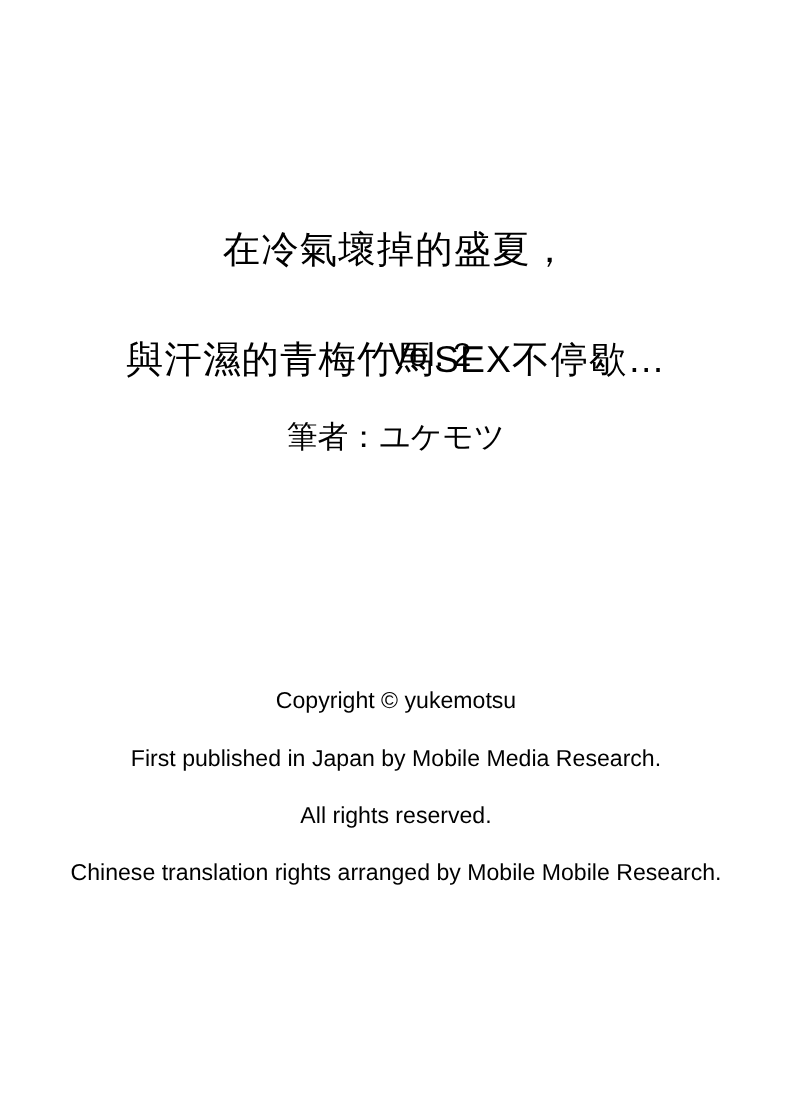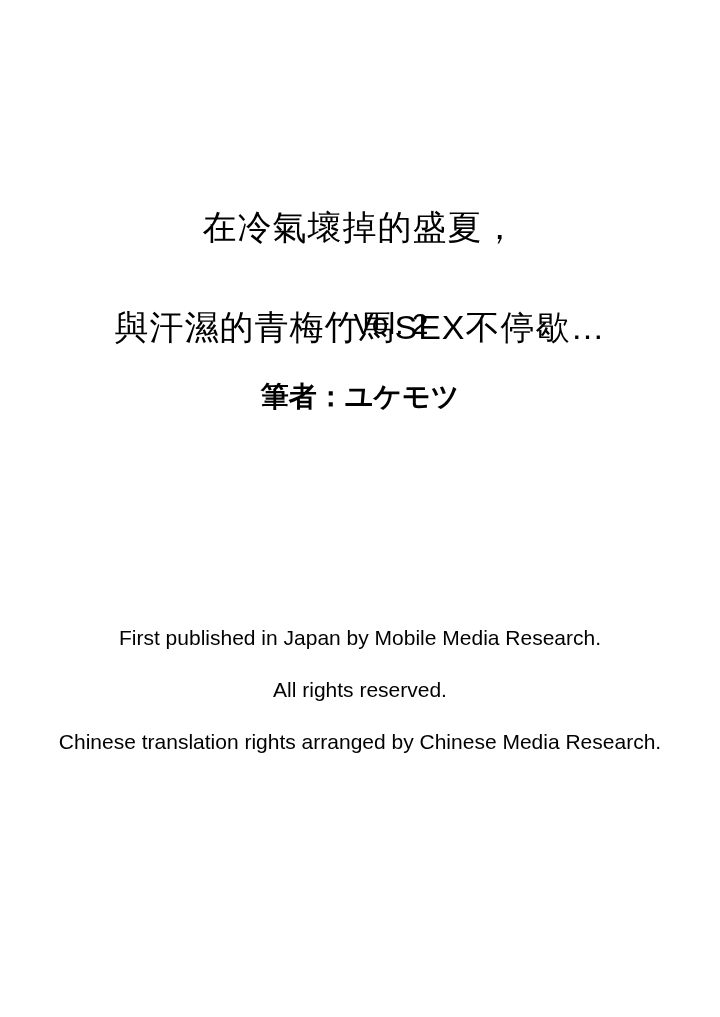--- a/index.html
+++ b/index.html
@@ -35,21 +35,21 @@
     top: 306px;
     font-size: 30px;
     line-height: 36px;
     font-weight: 500;
     margin-left: 31px;
   }
   .author {
     top: 380px;
     font-size: 28px;
     line-height: 34px;
-    font-weight: 700;
+    font-weight: 400;
   }
   .copyright-block {
     top: 599px;
     font-size: 21px;
     line-height: 26px;
     font-weight: 400;
   }
 </style>
 </head>
 <body>
@@ -59,18 +59,19 @@
   <div class="centered title-block">
     <div>在冷氣壞掉的盛夏，</div>
     <div>與汗濕的青梅竹馬SEX不停歇…</div>
   </div>
 
   <div class="centered volume">Vol. 2</div>
 
   <div class="centered author">筆者：ユケモツ</div>
 
   <div class="centered copyright-block">
+    <div>Copyright © yukemotsu</div>
     <div>First published in Japan by Mobile Media Research.</div>
     <div>All rights reserved.</div>
-    <div>Chinese translation rights arranged by Chinese Media Research.</div>
+    <div>Chinese translation rights arranged by Mobile Mobile Research.</div>
   </div>
 
 </div>
 
 </body></html>

